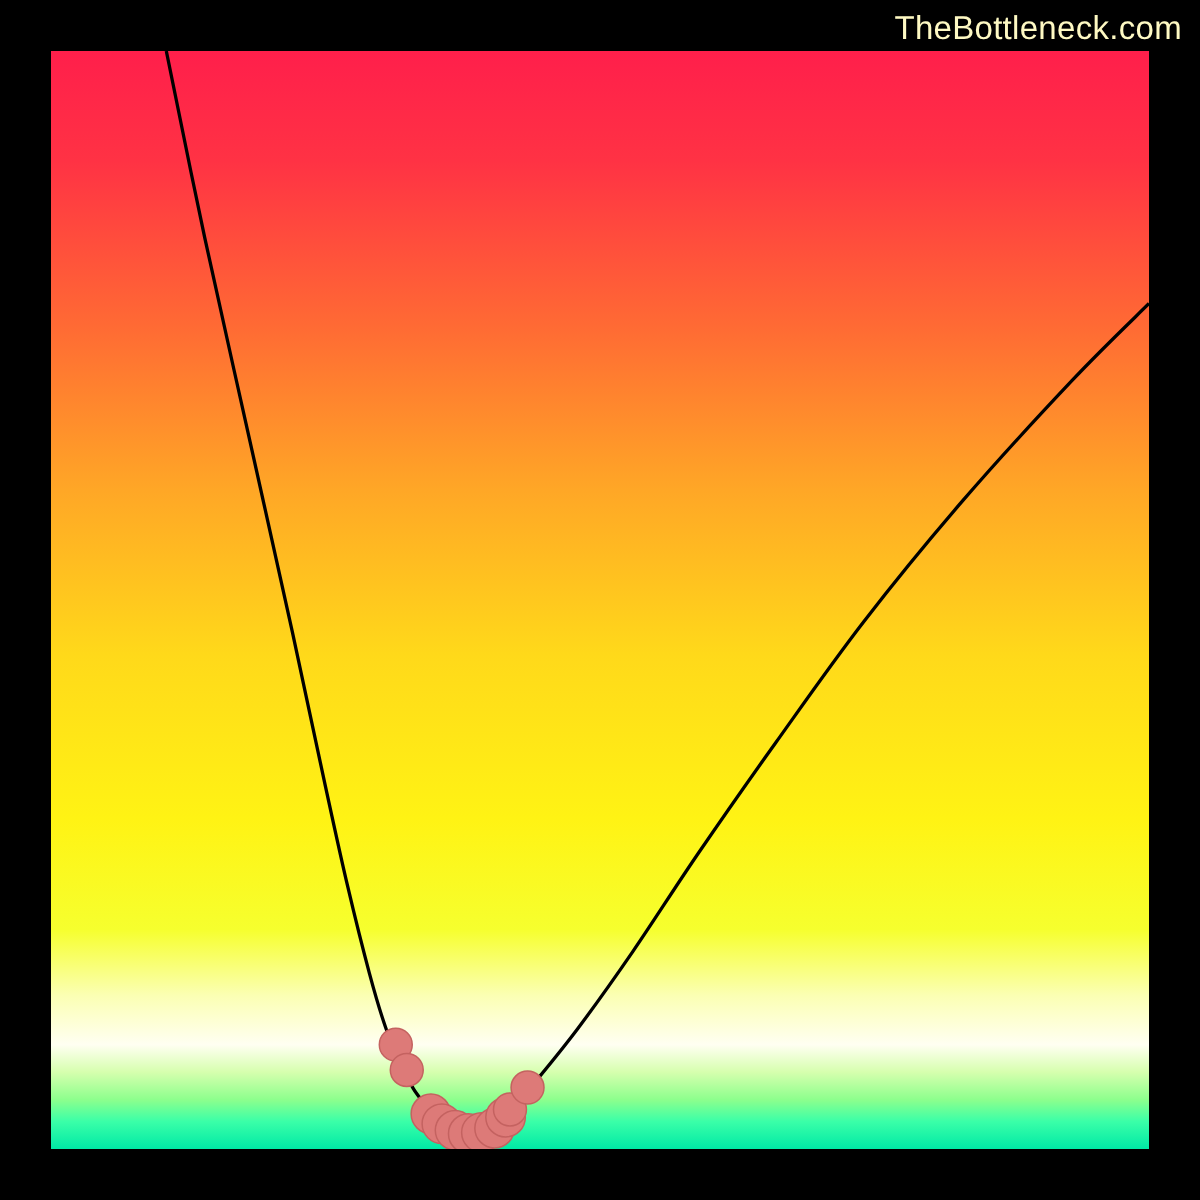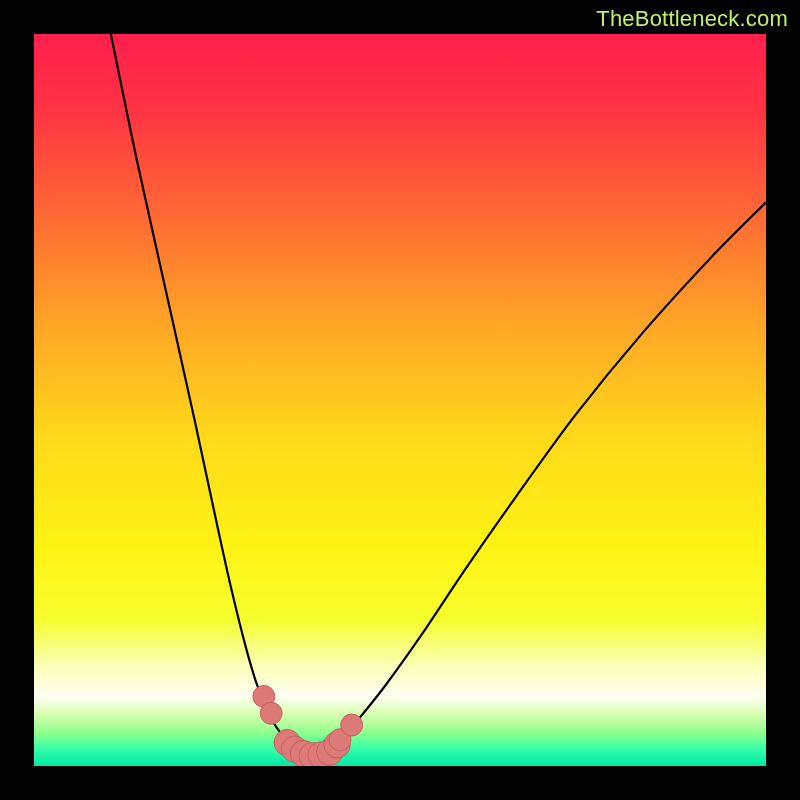--- a/index.html
+++ b/index.html
@@ -24,21 +24,21 @@
     left: 34px;
     top: 34px;
     width: 732px;
     height: 732px;
     overflow: hidden;
   }
   .watermark {
     position: absolute;
     top: 6px;
     right: 12px;
-    color: #bef264;
+    color: #fef9c3;
     font-size: 22px;
     font-weight: 500;
     letter-spacing: 0.2px;
     user-select: none;
   }
 </style>
 </head>
 <body>
 
 <div class="frame">

